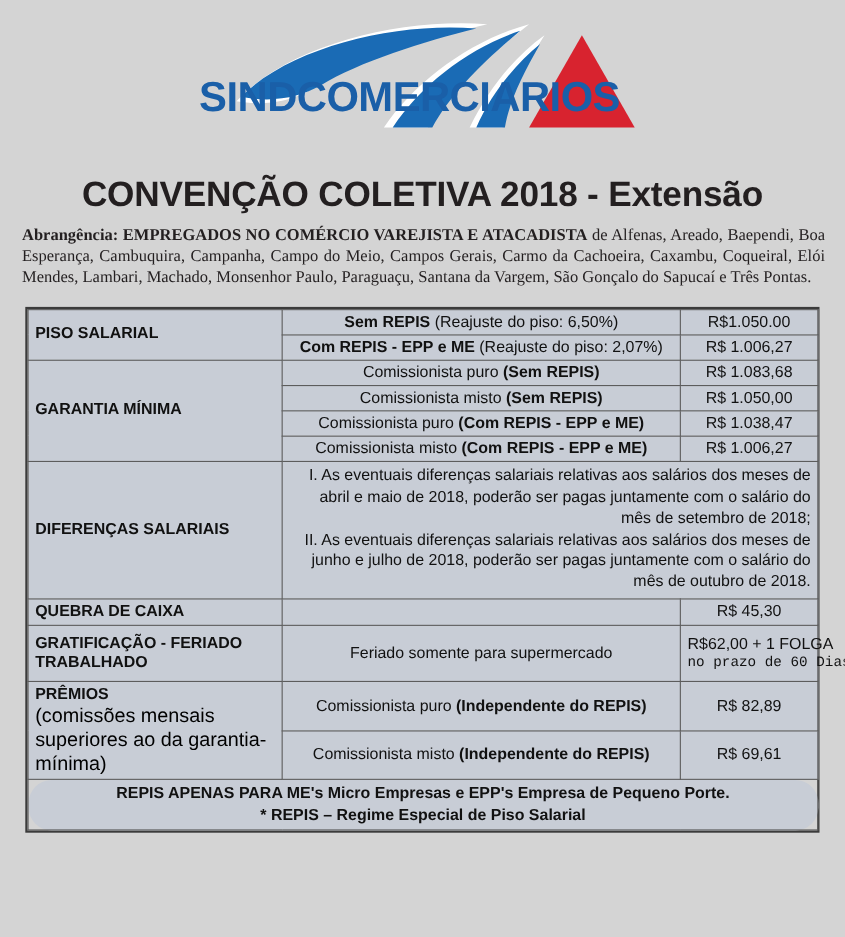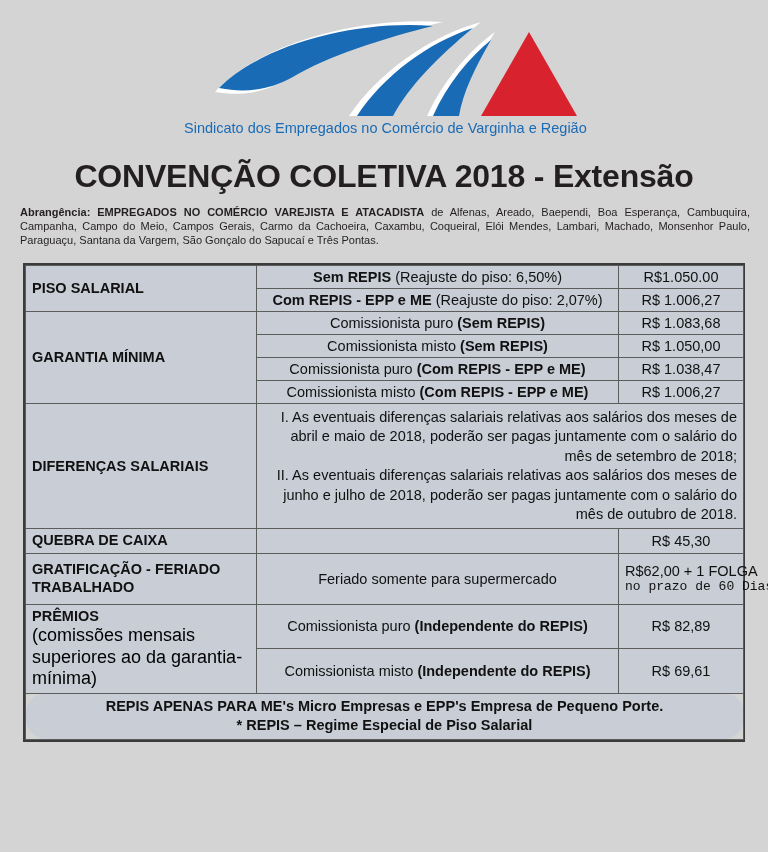--- a/index.html
+++ b/index.html
@@ -54,24 +54,25 @@
     font-size: 32px;
     font-weight: bold;
     color: #231f20;
     margin: 8px 0 10px 0;
     letter-spacing: -0.2px;
   }
 
   
   .scope {
     margin: 0 18px 0 20px;
-    font-size: 11px;
+    font-size: 15px;
     color: #231f20;
     text-align: justify;
     line-height: 1.28;
+    font-family: Liberation Serif, serif;
   }
   .scope b { font-weight: bold; }
 
   
   .tbl-wrap {
     margin: 16px 0 0 23px;
     width: 722px;
     border: 2px solid #3b3b3b;
     box-sizing: border-box;
   }
@@ -140,21 +141,21 @@
 <div class="logo-block">
   <svg class="logo-mark" viewBox="0 0 406 98">
     <path d="M300 96 L348 12 L396 96 Z" fill="#d8232f"></path>
     <path d="M34 72 C80 22, 180 -4, 262 2 C212 14, 150 32, 112 56 C92 68, 70 78, 34 72 Z" fill="#ffffff"></path>
     <path d="M38 68 C84 22, 180 0, 252 6 C204 18, 146 36, 110 58 C92 68, 68 74, 38 68 Z" fill="#1a6bb5"></path>
     <path d="M168 96 C196 54, 248 16, 300 2 C262 32, 226 62, 208 96 Z" fill="#ffffff"></path>
     <path d="M176 96 C202 56, 248 22, 292 8 C258 36, 228 66, 212 96 Z" fill="#1a6bb5"></path>
     <path d="M246 96 C262 62, 286 32, 314 12 C294 44, 280 70, 276 96 Z" fill="#ffffff"></path>
     <path d="M252 96 C266 64, 288 38, 310 20 C294 48, 282 72, 278 96 Z" fill="#1a6bb5"></path>
   </svg>
-  <div class="logo-sub">Sindicato dos Empregados no Comércio de Varginha e Região</div>
+  <div class="logo-wordmark">SINDCOMERCIARIOS</div>
 </div>
 
 <div class="doc-title">CONVENÇÃO COLETIVA 2018 - Extensão</div>
 
 <p class="scope"><b>Abrangência:</b> <b>EMPREGADOS NO COMÉRCIO VAREJISTA E ATACADISTA</b><span> de Alfenas, Areado, Baependi, Boa Esperança, Cambuquira, Campanha, Campo do Meio, Campos Gerais, Carmo da Cachoeira, Caxambu, Coqueiral, Elói Mendes, Lambari, Machado, Monsenhor Paulo, Paraguaçu, Santana da Vargem, São Gonçalo do Sapucaí e Três Pontas.</span></p>
 
 <div class="tbl-wrap">
 <table class="main">
   <colgroup>
     <col style="width:231px">

